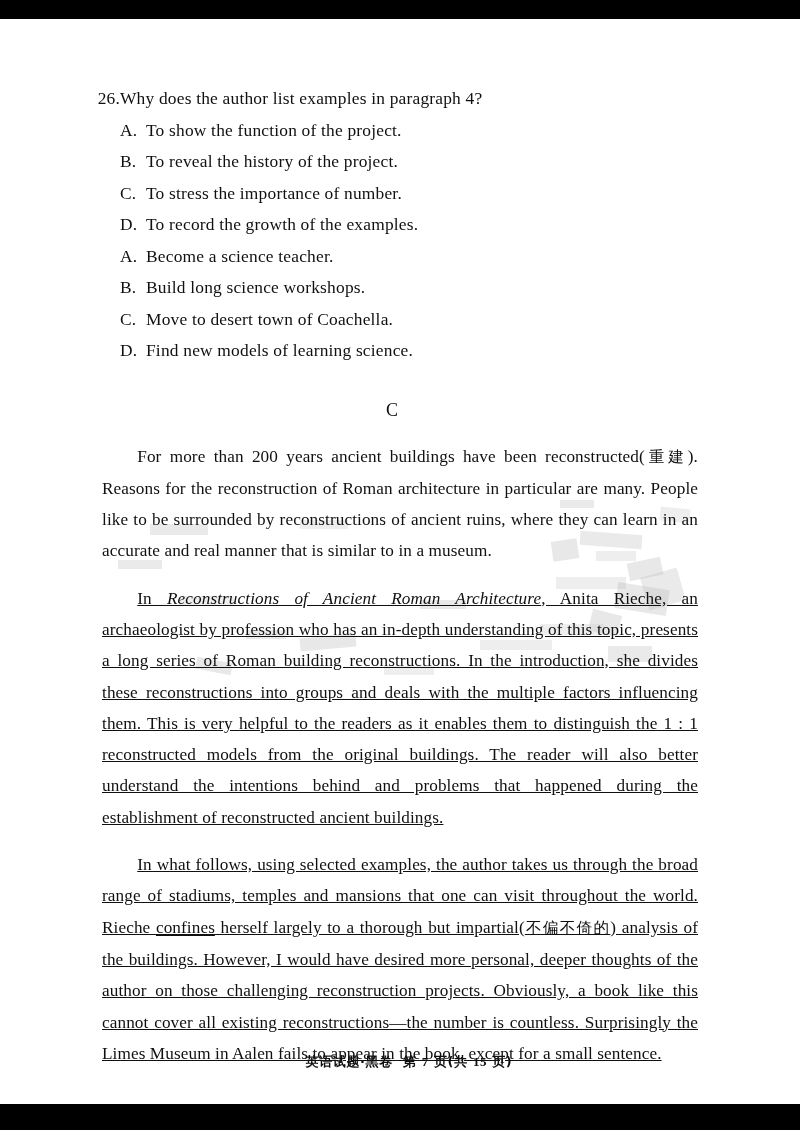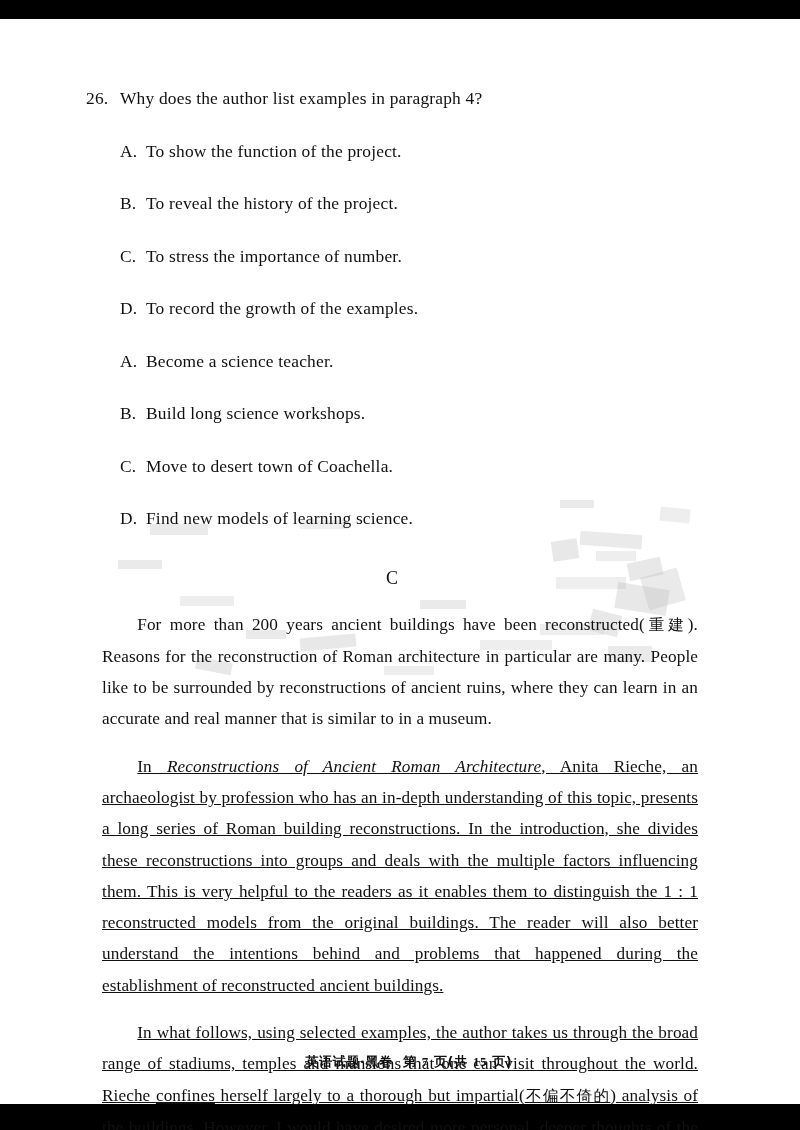--- a/index.html
+++ b/index.html
@@ -56,37 +56,37 @@
   .question {
     display: flex;
     align-items: baseline;
     font-size: 17.4px;
     line-height: 31.5px;
     letter-spacing: .2px;
   }
   .q-num {
     width: 34px;
     flex: 0 0 34px;
-    text-align: left;
+    text-align: right;
   }
   .q-text { flex: 1 1 auto; }
 
   .option {
     display: flex;
     align-items: baseline;
     font-size: 17.4px;
     line-height: 31.5px;
     letter-spacing: .2px;
     padding-left: 34px;
   }
   .opt-letter {
     width: 26px;
     flex: 0 0 26px;
   }
-  .opt-text { flex: 1 1 auto; margin-top: 21px; }
+  .opt-text { flex: 1 1 auto; }
 
   
   .section-header {
     text-align: center;
     font-size: 18px;
     line-height: 30px;
     font-weight: 400;
     margin-top: 28px;
     padding-right: 16px;
   }

